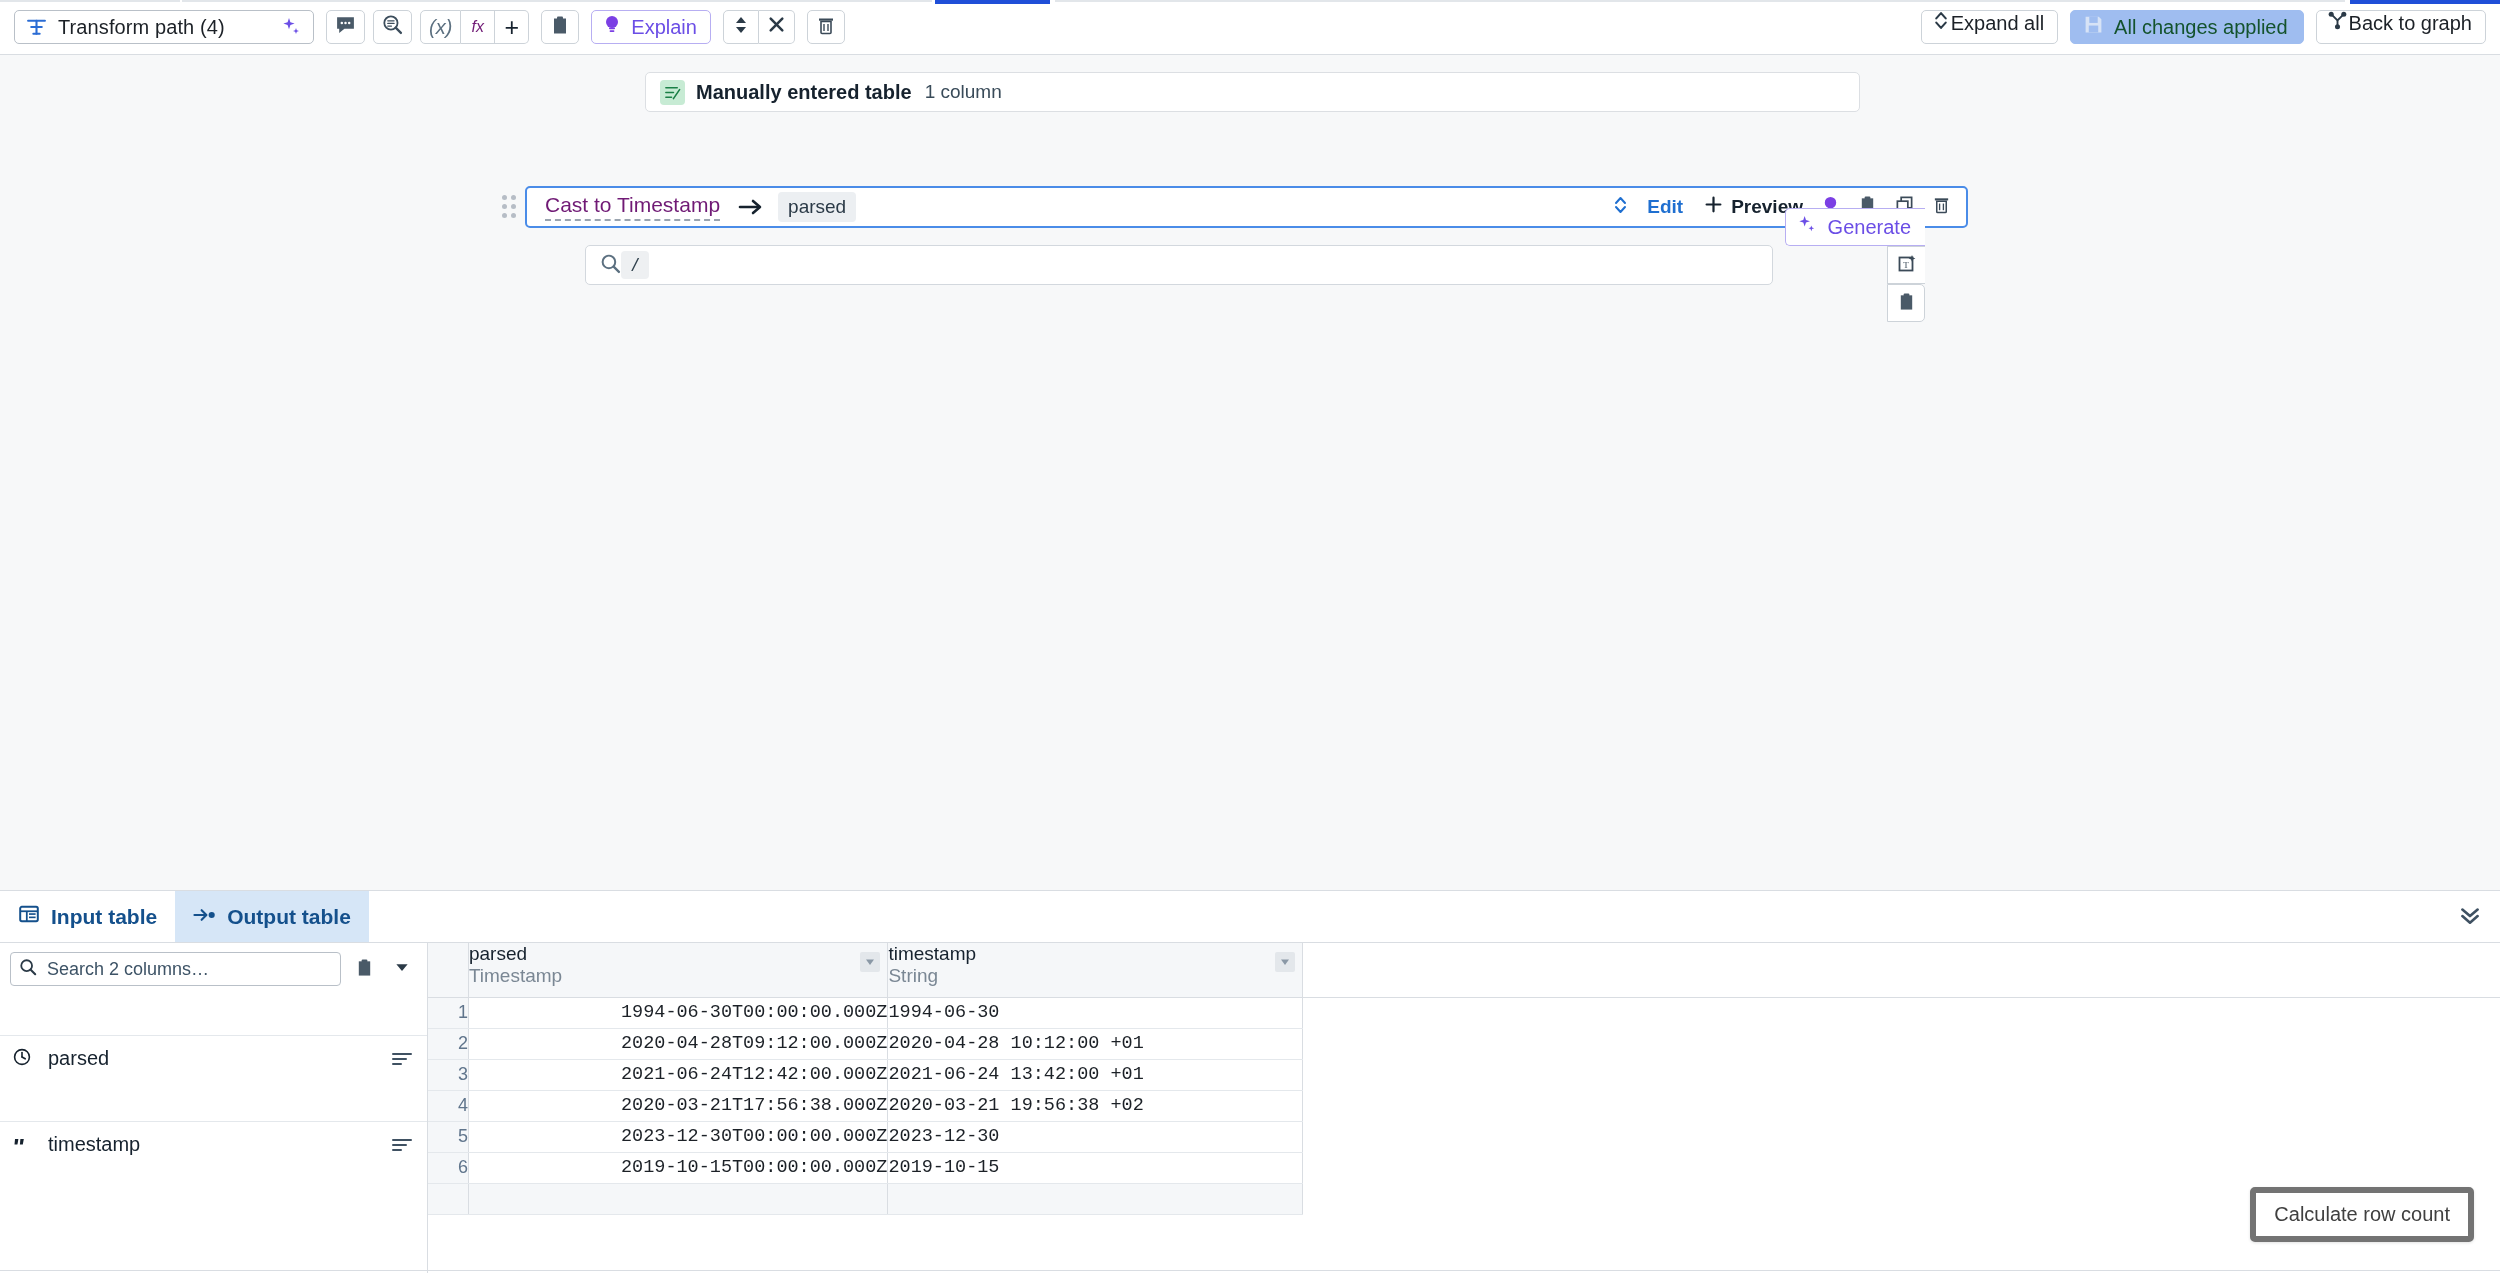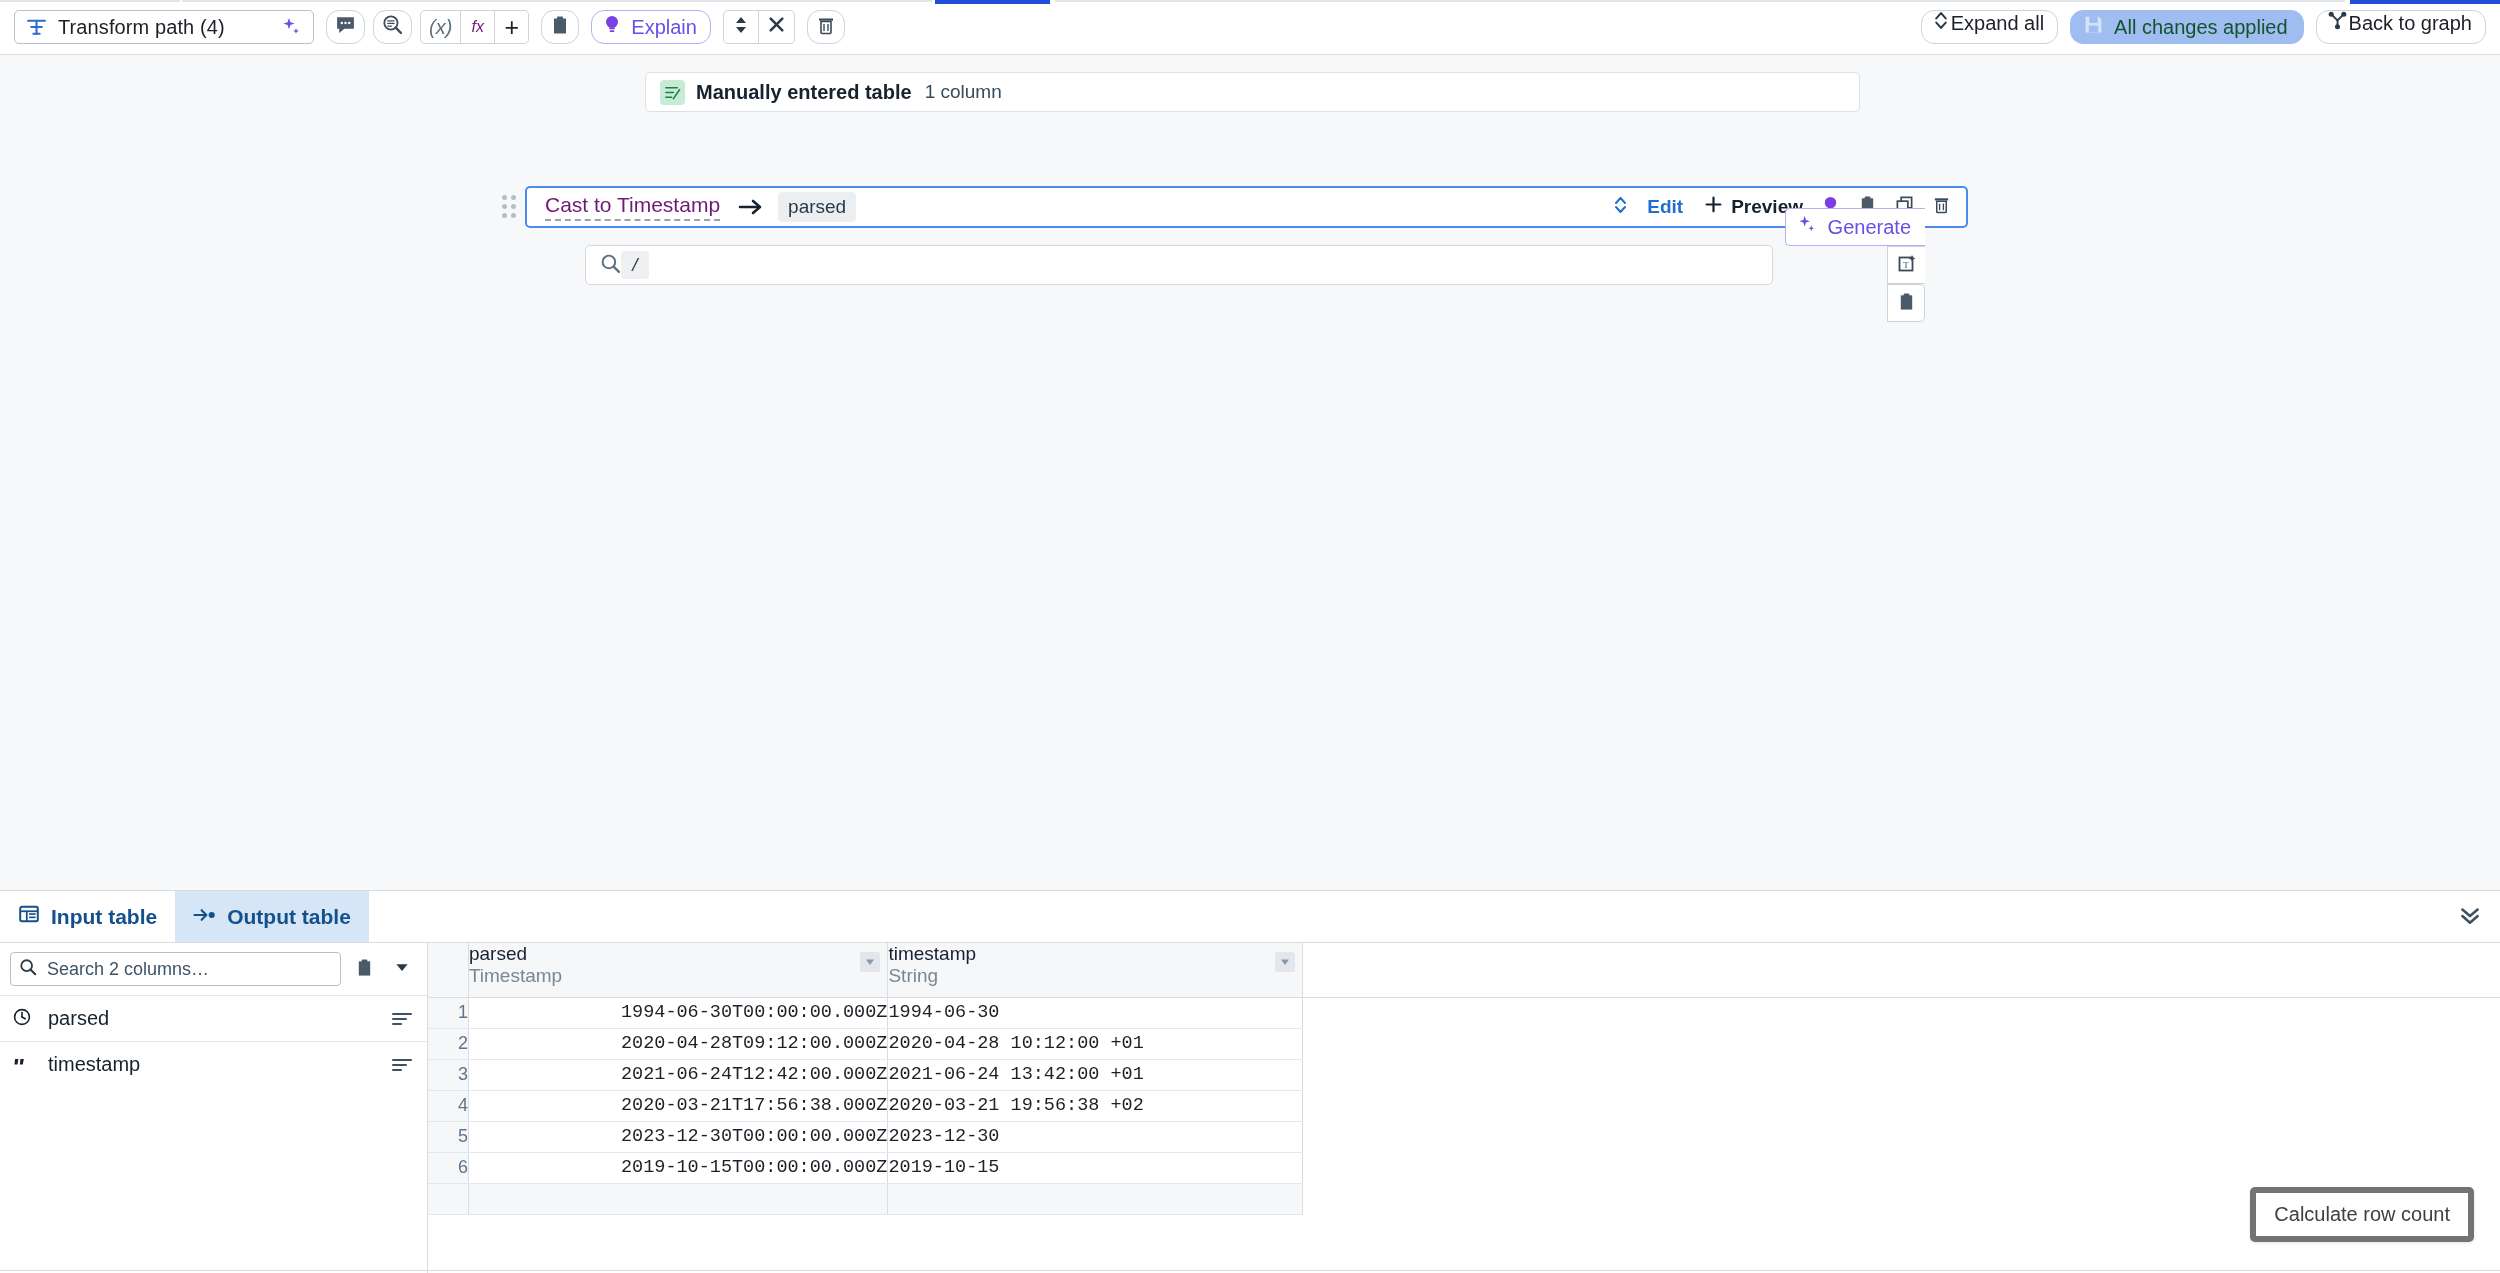--- a/index.html
+++ b/index.html
@@ -43,21 +43,21 @@
     position: relative;
   }
   .path-select .glyph { margin-right: 11px; display:flex; }
   .path-select .lbl { font-size: 20px; color: #1c2127; letter-spacing: .1px;}
   .path-select .spark { margin-left: auto; padding-left: 26px; display:flex;}
 
   .btn {
     height: 34px; min-width: 34px;
     border: 1px solid #cdd3d9;
     background: #ffffff;
-    border-radius: 13px;
+    border-radius: 5px;
     display: flex; align-items: center; justify-content: center;
     cursor: pointer;
     font-size: 19px;
     color: #1c2127;
     padding: 0 8px;
   }
   .seg { display: flex; }
   .seg .btn { border-radius: 0; border-left-width: 0; }
   .seg .btn:first-child { border-radius: 5px 0 0 5px; border-left-width: 1px; }
   .seg .btn:last-child { border-radius: 0 5px 5px 0; }
@@ -182,21 +182,21 @@
   }
   .ptab.active { background: #d6e6f7; }
   .collapse-btn {
     margin-left: auto; width: 60px; display: flex; align-items: center;
     justify-content: center; cursor: pointer;
   }
 
   #panelbody { display: flex; height: 330px; }
   #colside {
     width: 428px; border-right: 1px solid #d9dde2; display: flex;
-    flex-direction: column; background: #fff;
+    flex-direction: column; background: #fff; gap: 40px;
   }
   .colsearch-row {
     height: 52px; display: flex; align-items: center; padding: 0 10px; gap: 8px;
   }
   .colsearch {
     flex: 1; height: 34px; border: 1px solid #b9c0c8; border-radius: 4px;
     display: flex; align-items: center; padding: 0 8px;
     background: #fff;
   }
   .colsearch input {

